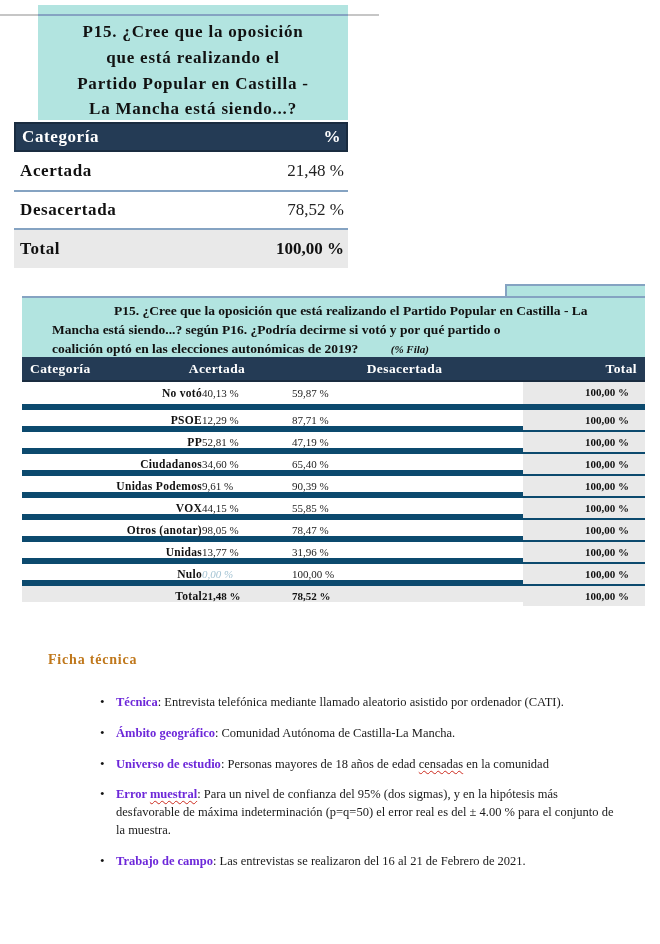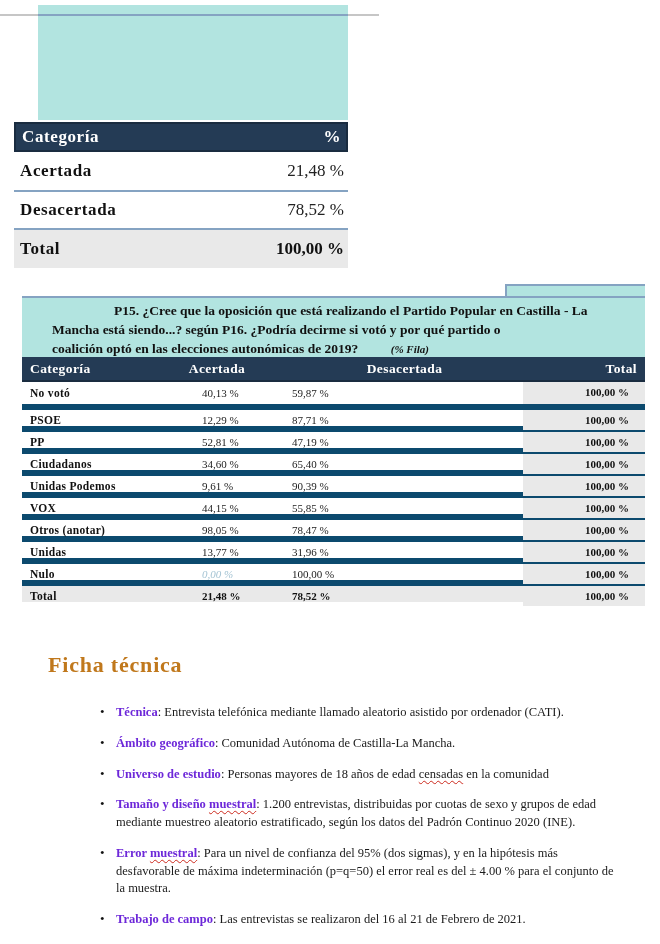--- a/index.html
+++ b/index.html
@@ -42,48 +42,52 @@
              grid-template-columns:180px 90px 225px 6px 122px;align-items:center;
              color:#ffffff;font-weight:bold;font-size:13.5px;letter-spacing:0.4px;}
   .t2-header .h-cat{padding-left:8px;}
   .t2-header .h-a{text-align:center;margin-left:-60px;}
   .t2-header .h-d{text-align:center;}
   .t2-header .h-t{grid-column:5;text-align:right;padding-right:8px;}
   .t2-rows{position:absolute;left:22px;top:382px;width:623px;}
   .t2-row{display:grid;grid-template-columns:180px 90px 225px 6px 122px;height:22px;
           align-items:center;box-sizing:border-box;border-top:6px solid #0c4a6e;font-size:11px;}
   .t2-row:first-child{border-top:none;}
-  .t2-row .c-cat{font-weight:bold;font-size:11.5px;padding-left:8px;letter-spacing:0.3px;color:#111;}
+  .t2-row .c-cat{font-weight:bold;font-size:11.5px;padding-left:8px;letter-spacing:0.3px;color:#111;text-align:right;}
   .t2-row .c-a,.t2-row .c-d{text-align:left;padding-right:4px;color:#222;}
   .t2-row .c-t{grid-column:5;text-align:right;padding-right:16px;font-weight:bold;
                background:#e9e9e9;height:100%;line-height:20px;color:#111;}
   .t2-row .muted{font-style:italic;color:#a3c3d3;}
   .t2-row.total-row{background:#e9e9e9;}
   .t2-row.total-row .c-a,.t2-row.total-row .c-d{font-weight:bold;color:#111;}
 
   
   .ficha{position:absolute;left:48px;top:652px;width:592px;}
-  .ficha h2{margin:0 0 26px 0;font-size:22px;font-weight:bold;color:#c0781c;letter-spacing:0.8px;}
+  .ficha h2{margin:0 0 26px 0;font-size:14px;font-weight:bold;color:#c0781c;letter-spacing:0.8px;}
   .ficha ul{list-style:none;margin:0;padding:0 0 0 52px;width:520px;}
   .ficha li{position:relative;padding-left:16px;margin-bottom:13px;font-size:12.5px;line-height:1.42;}
   .ficha li::before{content:"\2022";position:absolute;left:0;top:-1px;font-size:13px;color:#111;}
   .ficha .lbl{font-weight:bold;color:#6d28d9;}
   .misspell{text-decoration:underline;text-decoration-style:wavy;text-decoration-color:#cc2a1e;
             text-decoration-thickness:1px;text-underline-offset:2px;}
 </style>
 </head>
 <body>
 
 <div class="page">
 
   <div class="rule rule-left"></div>
   <div class="rule rule-right"></div>
 
   <div class="t1-title">
     <div class="t1-title-rule"></div>
+    <p>P15. ¿Cree que la oposición
+que está realizando el
+Partido Popular en Castilla -
+La Mancha está siendo...?</p>
   </div>
 
   <div class="t1-header">
     <span class="h-cat">Categoría</span>
     <span class="h-pct">%</span>
   </div>
 
   <div class="t1-rows">
     <div class="t1-row">
       <span class="cat">Acertada</span>
@@ -182,23 +186,20 @@
       <li>
         <span class="lbl">Técnica</span><span class="lbl misspell"></span><span>: Entrevista telefónica mediante llamado aleatorio asistido por ordenador (CATI).</span><span class="misspell"></span><span></span>
       </li>
       <li>
         <span class="lbl">Ámbito geográfico</span><span class="lbl misspell"></span><span>: Comunidad Autónoma de Castilla-La Mancha.</span><span class="misspell"></span><span></span>
       </li>
       <li>
         <span class="lbl">Universo de estudio</span><span class="lbl misspell"></span><span>: Personas mayores de 18 años de edad </span><span class="misspell">censadas</span><span> en la comunidad</span>
       </li>
       <li>
-        <span class="lbl">Tamaño y diseño </span><span class="lbl misspell">muestral</span><span>: 1.200 entrevistas, distribuidas por cuotas de sexo y grupos de edad mediante muestreo aleatorio estratificado, según los datos del Padrón Continuo 2020 (INE).</span><span class="misspell"></span><span></span>
-      </li>
-      <li>
         <span class="lbl">Error </span><span class="lbl misspell">muestral</span><span>: Para un nivel de confianza del 95% (dos sigmas), y en la hipótesis más desfavorable de máxima indeterminación (p=q=50) el error real es del ± 4.00 % para el conjunto de la muestra.</span><span class="misspell"></span><span></span>
       </li>
       <li>
         <span class="lbl">Trabajo de campo</span><span class="lbl misspell"></span><span>: Las entrevistas se realizaron del 16 al 21 de Febrero de 2021.</span><span class="misspell"></span><span></span>
       </li>
     </ul>
   </div>
 
 </div>
 

